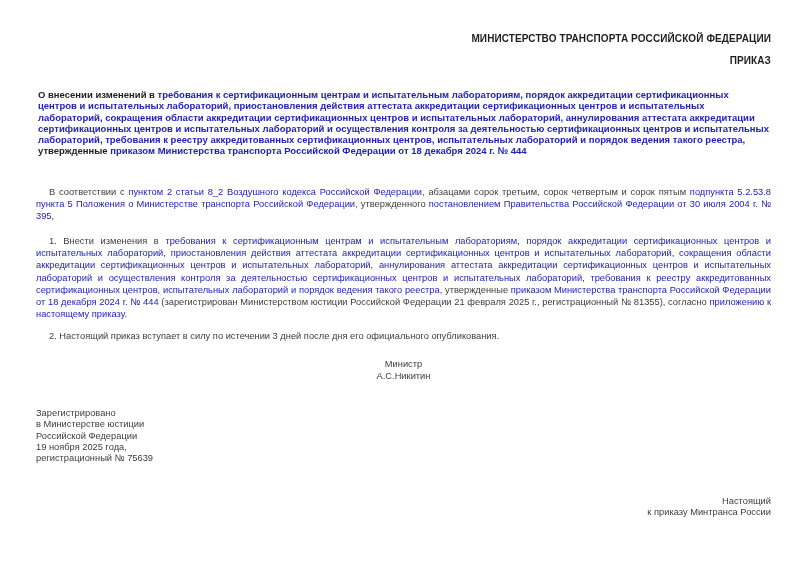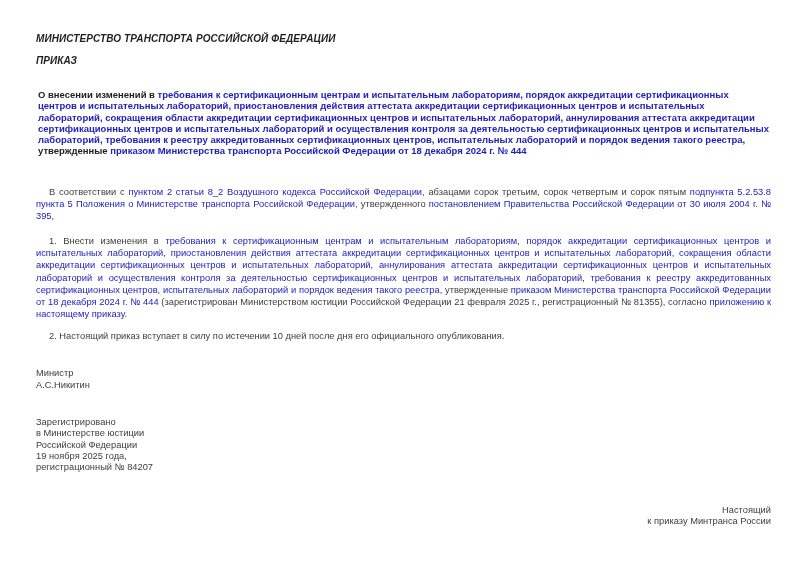--- a/index.html
+++ b/index.html
@@ -2,39 +2,39 @@
 <html><head>
 <meta charset="utf-8">
 <style>
   html,body { margin:0; padding:0; background:#ffffff; }
   body { font-family:"Liberation Sans", sans-serif; color:#3d3d3d; }
   .page {
     position:relative; width:807px; height:571px; box-sizing:border-box;
     background:#ffffff; overflow:hidden; padding:33px 36px 0 36px;
   }
   .hdr-line {
-    font-size:10px; font-weight:bold; color:#1f1f1f; text-align:left;
-    margin:0 0 11px 0; letter-spacing:0.1px;font-style:italic;
+    font-size:10px; font-weight:bold; color:#1f1f1f; text-align:right;
+    margin:0 0 11px 0; letter-spacing:0.1px;
   }
   .hdr-date { margin-bottom:0; }
   .doc-title {
     font-size:9.5px; font-weight:bold; line-height:11.3px; 
     color:#1f1f1f; margin:23px 2px 0 2px;
   }
   .lnk { color:#2222bb; }
   .body-par {
     font-size:9.3px; line-height:12.3px; text-align:justify;
     text-indent:13px; margin:0; color:#3d3d3d;
   }
   .preamble   { margin-top:29px; }
   .decree-word{ margin-top:13px; text-indent:0; text-align:left; }
   .item-1     { margin-top:12px; }
   .item-2     { margin-top:9px; }
   .signature  {
-    margin-top:25px; text-align:left; font-size:9.3px; line-height:12px;
+    margin-top:16px; text-align:center; font-size:9.3px; line-height:12px;
     color:#3d3d3d;
   }
   .registration {
     margin-top:26px; font-size:9.3px; line-height:11.3px; color:#3d3d3d;
   }
   .appendix-ref {
     margin-top:31px; text-align:right; font-size:9.3px; line-height:11.3px;
     color:#3d3d3d;
   }
 </style>
@@ -46,33 +46,33 @@
   <div class="hdr-line">МИНИСТЕРСТВО ТРАНСПОРТА РОССИЙСКОЙ ФЕДЕРАЦИИ</div>
   <div class="hdr-line">ПРИКАЗ</div>
 
   <div class="doc-title"><span>О внесении изменений в </span><span class="lnk">требования к сертификационным центрам и испытательным лабораториям, порядок аккредитации сертификационных центров и испытательных лабораторий, приостановления действия аттестата аккредитации сертификационных центров и испытательных лабораторий, сокращения области аккредитации сертификационных центров и испытательных лабораторий, аннулирования аттестата аккредитации сертификационных центров и испытательных лабораторий и осуществления контроля за деятельностью сертификационных центров и испытательных лабораторий, требования к реестру аккредитованных сертификационных центров, испытательных лабораторий и порядок ведения такого реестра,</span><span> утвержденные </span><span class="lnk">приказом Министерства транспорта Российской Федерации от 18 декабря 2024 г. № 444</span></div>
 
   <p class="body-par preamble"><span>В соответствии с </span><span class="lnk">пунктом 2 статьи 8_2 Воздушного кодекса Российской Федерации</span><span>, абзацами сорок третьим, сорок четвертым и сорок пятым </span><span class="lnk">подпункта 5.2.53.8 пункта 5 Положения о Министерстве транспорта Российской Федерации</span><span>, утвержденного </span><span class="lnk">постановлением Правительства Российской Федерации от 30 июля 2004 г. № 395</span><span>,</span></p>
 
 
   <p class="body-par item-1"><span>1. Внести изменения в </span><span class="lnk">требования к сертификационным центрам и испытательным лабораториям, порядок аккредитации сертификационных центров и испытательных лабораторий, приостановления действия аттестата аккредитации сертификационных центров и испытательных лабораторий, сокращения области аккредитации сертификационных центров и испытательных лабораторий, аннулирования аттестата аккредитации сертификационных центров и испытательных лабораторий и осуществления контроля за деятельностью сертификационных центров и испытательных лабораторий, требования к реестру аккредитованных сертификационных центров, испытательных лабораторий и порядок ведения такого реестра,</span><span> утвержденные </span><span class="lnk">приказом Министерства транспорта Российской Федерации от 18 декабря 2024 г. № 444</span><span> (зарегистрирован Министерством юстиции Российской Федерации 21 февраля 2025 г., регистрационный № 81355), согласно </span><span class="lnk">приложению к настоящему приказу</span><span>.</span></p>
 
-  <p class="body-par item-2"><span>2. Настоящий приказ вступает в силу по истечении 10 дней после дня его официального опубликования.</span></p>
+  <p class="body-par item-2"><span>2. Настоящий приказ вступает в силу по истечении 3 дней после дня его официального опубликования.</span></p>
 
   <div class="signature">
     <div>Министр</div>
     <div>А.С.Никитин</div>
   </div>
 
   <div class="registration">
     <div>Зарегистрировано</div>
     <div>в Министерстве юстиции</div>
     <div>Российской Федерации</div>
     <div>19 ноября 2025 года,</div>
-    <div>регистрационный № 84207</div>
+    <div>регистрационный № 75639</div>
   </div>
 
   <div class="appendix-ref">
     <div>Настоящий</div>
     <div>к приказу Минтранса России</div>
 
   </div>
 
 </div>
 

